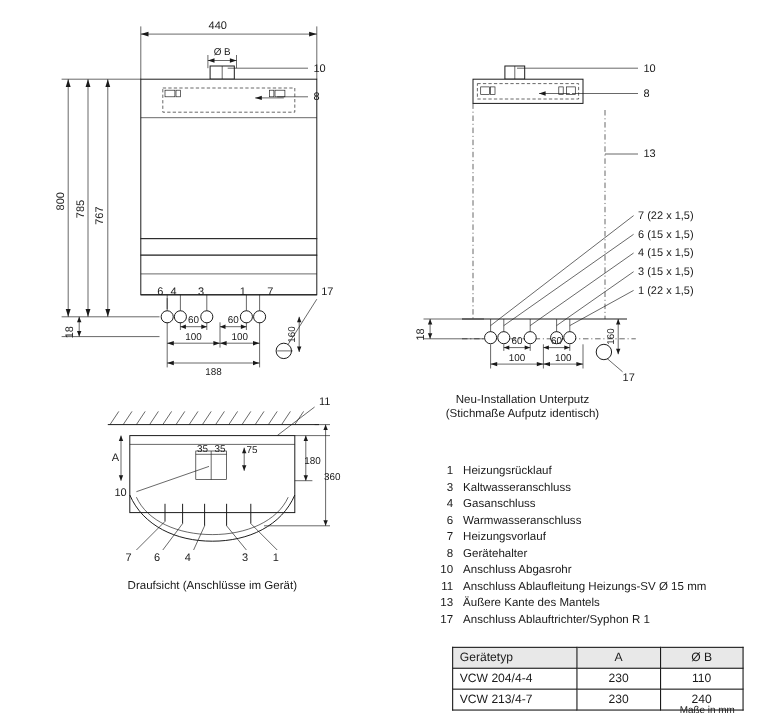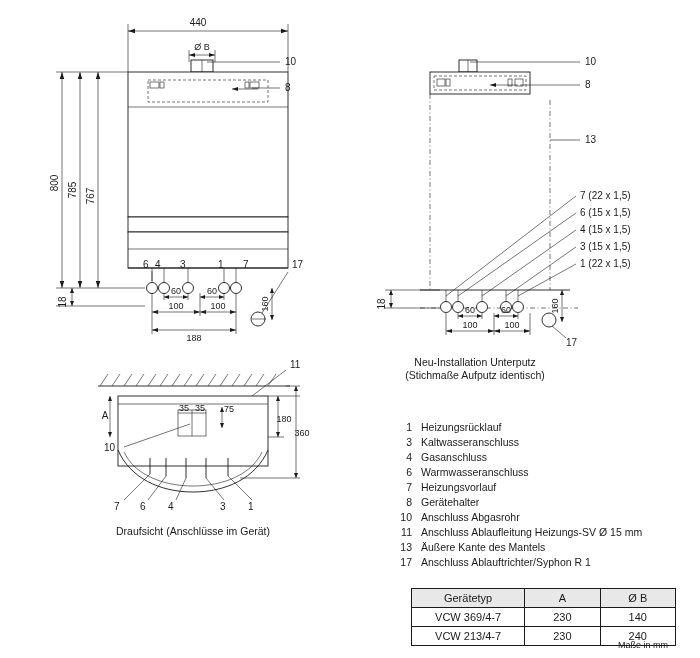--- a/index.html
+++ b/index.html
@@ -68,21 +68,21 @@
     font-family: "Liberation Sans", sans-serif;
     font-size: 11px;
     padding: 3px 6px;
     text-align: center;
     color: #1a1a1a;
   }
   .tbl th {
     background: #e8e8e8;
     font-weight: normal;
   }
-  .tbl td.left, .tbl th.left { text-align: center; }
+  .tbl td.left, .tbl th.left { text-align: left; }
   .unit-note {
     position: absolute;
     font-size: 9px;
     color: #1a1a1a;
   }
 </style>
 </head>
 <body>
 
 <div class="stage">
@@ -444,23 +444,23 @@
   <table class="tbl" style="left:411px; top:588px; width:265px;">
     <thead>
       <tr>
         <th class="left" style="width:115px;">Gerätetyp</th>
         <th style="width:75px;">A</th>
         <th style="width:75px;">Ø B</th>
       </tr>
     </thead>
     <tbody>
       <tr>
-        <td class="left">VCW 369/4-7</td>
+        <td class="left">VCW 204/4-4</td>
         <td>230</td>
-        <td>140</td>
+        <td>110</td>
       </tr>
       <tr>
         <td class="left">VCW 213/4-7</td>
         <td>230</td>
         <td>240</td>
       </tr>
     </tbody>
   </table>
 
   <div class="unit-note" style="left:605px; top:640px;padding-left:13px;">Maße in mm</div>

